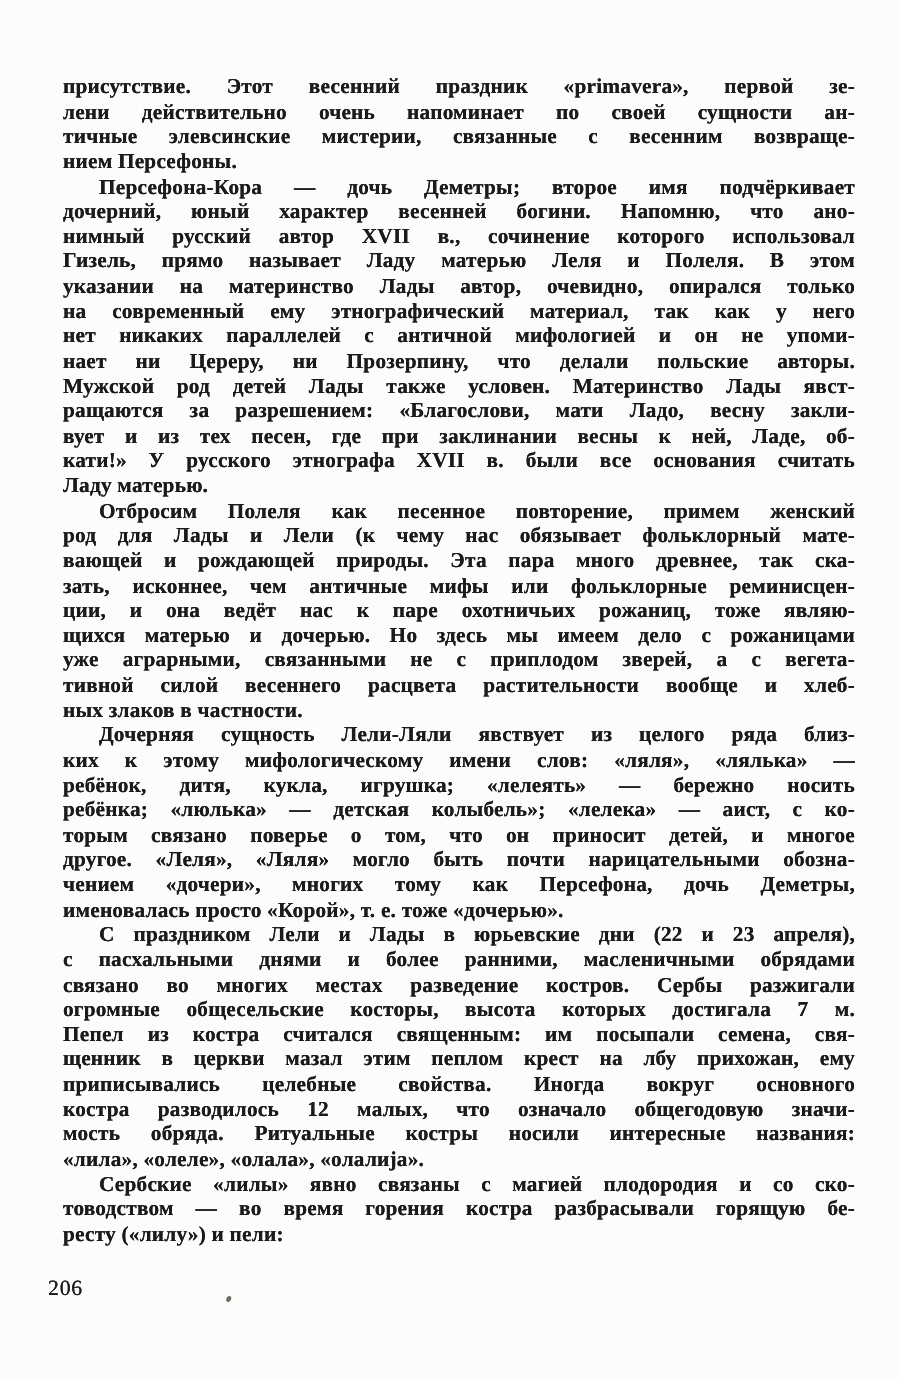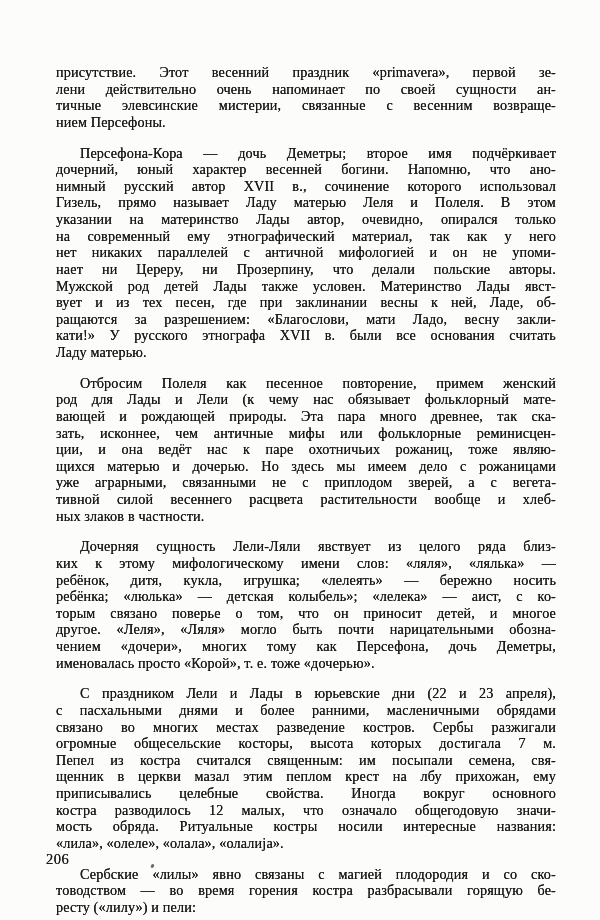--- a/index.html
+++ b/index.html
@@ -20,39 +20,40 @@
   .text-block {
     position: absolute;
     left: 42px;
     top: 50px;
     width: 528px;
     font-size: 14.2px;
     letter-spacing: 0.15px;
     text-shadow: 0 0 0.35px #1b1b1b;
   }
   .para {
-    margin: 14px;
+    margin: 0;
     padding: 0;
+    font-weight: bold;
   }
   .line {
     line-height: 16.62px;
     text-align: justify;
     text-align-last: justify;
     white-space: normal;
   }
   .line.last {
     text-align: center;
     text-align-last: left;
   }
   .para.indent .line:first-child {
     text-indent: 24px;
   }
   .page-number {
     position: absolute;
-    left: 46px;
+    left: 32px;
     top: 851px;
     font-size: 14.5px;
     letter-spacing: 0.5px;
     text-shadow: 0 0 0.35px #1b1b1b;
   }
   .scan-speck {
     position: absolute;
     left: 151px;
     top: 864px;
     width: 3px;
@@ -76,22 +77,22 @@
       <div class="para indent">
         <div class="line">Персефона-Кора — дочь Деметры; второе имя подчёркивает</div>
         <div class="line">дочерний, юный характер весенней богини. Напомню, что ано-</div>
         <div class="line">нимный русский автор XVII в., сочинение которого использовал</div>
         <div class="line">Гизель, прямо называет Ладу матерью Леля и Полеля. В этом</div>
         <div class="line">указании на материнство Лады автор, очевидно, опирался только</div>
         <div class="line">на современный ему этнографический материал, так как у него</div>
         <div class="line">нет никаких параллелей с античной мифологией и он не упоми-</div>
         <div class="line">нает ни Цереру, ни Прозерпину, что делали польские авторы.</div>
         <div class="line">Мужской род детей Лады также условен. Материнство Лады явст-</div>
+        <div class="line">ращаются за разрешением: «Благослови, мати Ладо, весну закли-</div>
         <div class="line">вует и из тех песен, где при заклинании весны к ней, Ладе, об-</div>
-        <div class="line">ращаются за разрешением: «Благослови, мати Ладо, весну закли-</div>
         <div class="line">кати!» У русского этнографа XVII в. были все основания считать</div>
         <div class="line last">Ладу матерью.</div>
       </div>
       <div class="para indent">
         <div class="line">Отбросим Полеля как песенное повторение, примем женский</div>
         <div class="line">род для Лады и Лели (к чему нас обязывает фольклорный мате-</div>
         <div class="line">вающей и рождающей природы. Эта пара много древнее, так ска-</div>
         <div class="line">зать, исконнее, чем античные мифы или фольклорные реминисцен-</div>
         <div class="line">ции, и она ведёт нас к паре охотничьих рожаниц, тоже являю-</div>
         <div class="line">щихся матерью и дочерью. Но здесь мы имеем дело с рожаницами</div>

